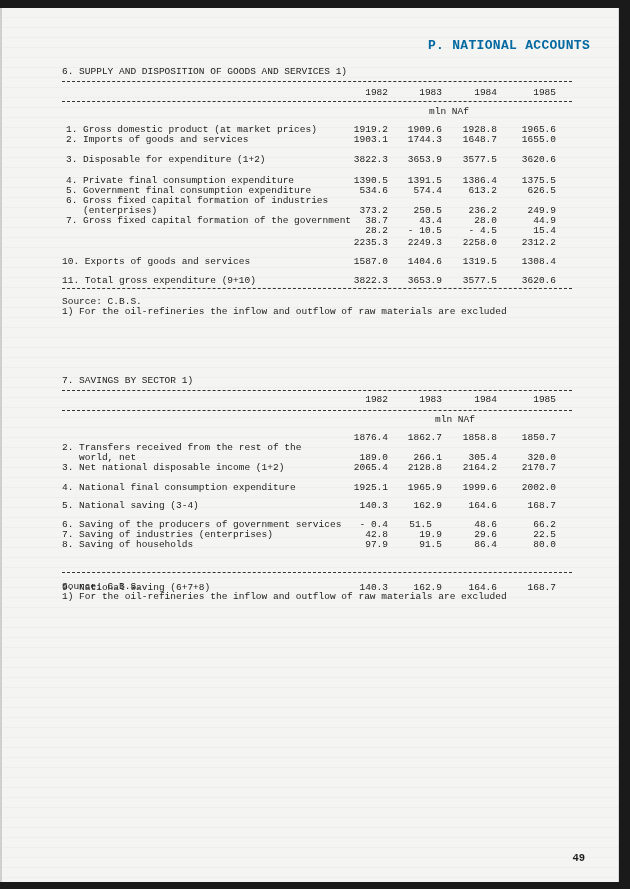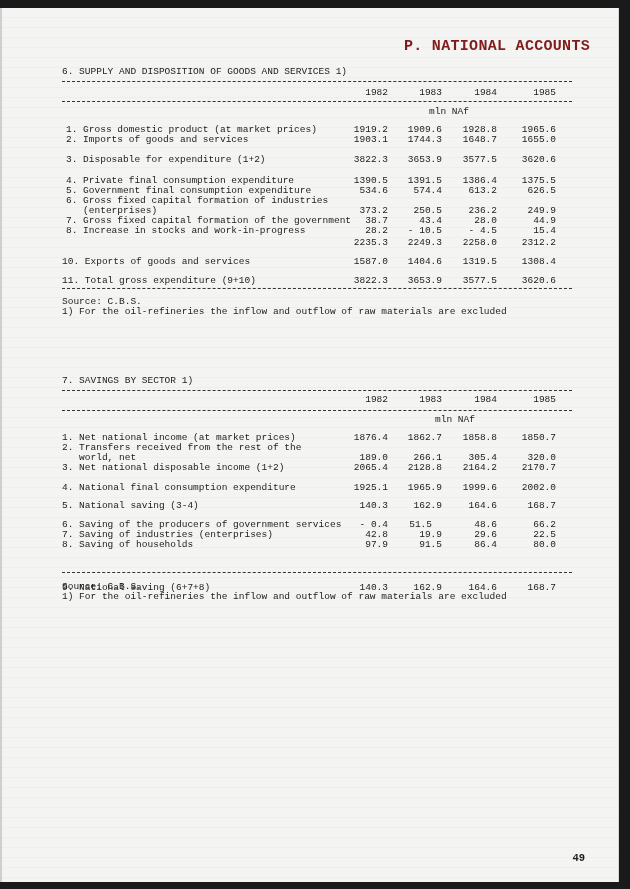--- a/index.html
+++ b/index.html
@@ -15,21 +15,21 @@
     border-right: 1px solid #d8d8d8;
     border-left: 2px solid #cfcfcf;
   }
   .ghost {
     position: absolute; left: 0; right: 0; top: 0; bottom: 0;
     background:
       repeating-linear-gradient(180deg, rgba(0,0,0,0) 0px, rgba(0,0,0,0) 9px, rgba(0,0,0,0.025) 9px, rgba(0,0,0,0.025) 10px);
     pointer-events: none;
   }
   .abs { position: absolute; white-space: pre; }
-  .running-head { font-size: 15px; font-weight: bold; letter-spacing: 0.3px; right: 28px; top: 30px; color: #7f1d1d; font-family: Liberation Mono, monospace; }
+  .running-head { font-size: 13px; font-weight: bold; letter-spacing: 0.3px; right: 28px; top: 30px; color: #0369a1; font-family: Liberation Mono, monospace; }
   .title { font-size: 9.5px; color: #222; }
   .rule { position: absolute; height: 0; border-top: 1.6px dashed #333; }
   .row { position: absolute; left: 0; width: 616px; height: 11px; font-size: 9.5px; line-height: 11px; }
   .label { position: absolute; white-space: pre; }
   .num { position: absolute; text-align: right; width: 46px; white-space: pre; }
   .yr { position: absolute; text-align: right; width: 46px; font-size: 9.5px; }
   .unit { font-size: 9.5px; }
   .note { font-size: 9.5px; }
   .pagenum { font-size: 10.5px; font-weight: bold; right: 33px; top: 844px; }
 </style>
@@ -99,21 +99,20 @@
       <span class="num" style="left:508px">249.9</span>
     </div>
     <div class="row" style="top:207px;">
       <span class="label" style="left:64px">7. Gross fixed capital formation of the government</span>
       <span class="num" style="left:340px">38.7</span>
       <span class="num" style="left:394px">43.4</span>
       <span class="num" style="left:449px">28.0</span>
       <span class="num" style="left:508px">44.9</span>
     </div>
     <div class="row" style="top:217px;">
-      <span class="label" style="left:64px">8. Increase in stocks and work-in-progress</span>
       <span class="num" style="left:340px">28.2</span>
       <span class="num" style="left:394px">- 10.5</span>
       <span class="num" style="left:449px">- 4.5</span>
       <span class="num" style="left:508px">15.4</span>
     </div>
     <div class="row" style="top:229px;">
       <span class="num" style="left:340px">2235.3</span>
       <span class="num" style="left:394px">2249.3</span>
       <span class="num" style="left:449px">2258.0</span>
       <span class="num" style="left:508px">2312.2</span>
@@ -144,21 +143,20 @@
 
     <div class="yr abs" style="left:340px; top:386px;">1982</div>
     <div class="yr abs" style="left:394px; top:386px;">1983</div>
     <div class="yr abs" style="left:449px; top:386px;">1984</div>
     <div class="yr abs" style="left:508px; top:386px;">1985</div>
 
     <div class="rule" style="left:60px; width:510px; top:402px;"></div>
     <div class="abs unit" style="left:433px; top:406px;">mln NAf</div>
 
     <div class="row" style="top:424px;">
-      <span class="label" style="left:60px">1. Net national income (at market prices)</span>
       <span class="num" style="left:340px">1876.4</span>
       <span class="num" style="left:394px">1862.7</span>
       <span class="num" style="left:449px">1858.8</span>
       <span class="num" style="left:508px">1850.7</span>
     </div>
     <div class="row" style="top:434px;">
       <span class="label" style="left:60px">2. Transfers received from the rest of the</span>
     </div>
     <div class="row" style="top:444px;">
       <span class="label" style="left:60px">   world, net</span>

